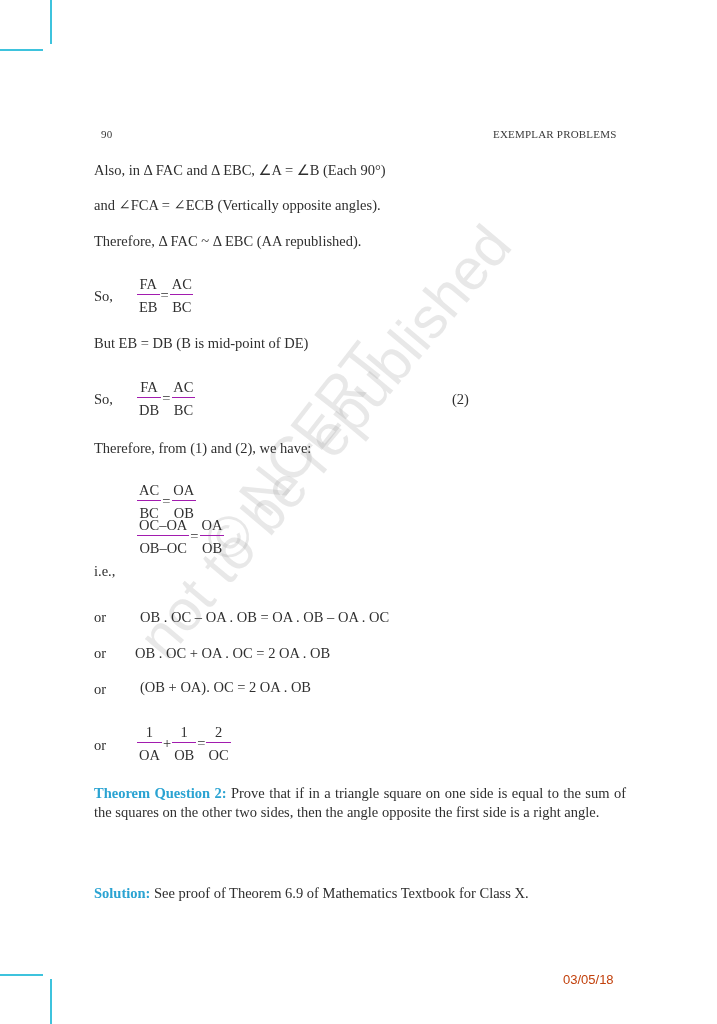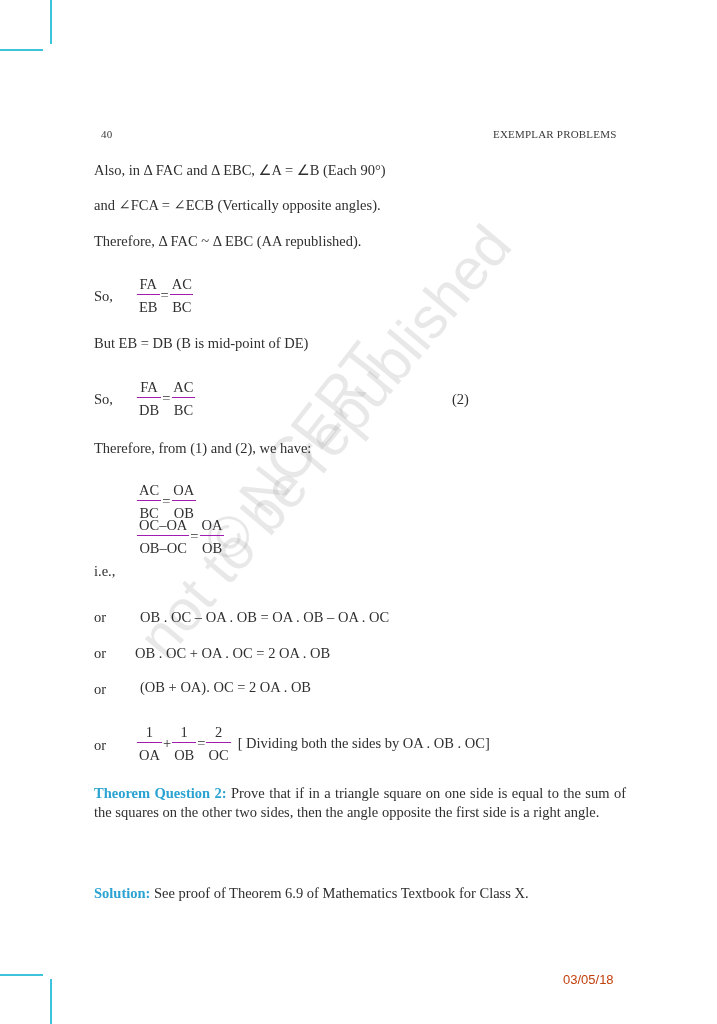--- a/index.html
+++ b/index.html
@@ -31,21 +31,21 @@
 <body>
 
 <div class="crop" style="left:50px; top:0; width:2px; height:44px;"></div>
 <div class="crop" style="left:0; top:49px; width:43px; height:2px;"></div>
 <div class="crop" style="left:0; top:974px; width:43px; height:2px;"></div>
 <div class="crop" style="left:50px; top:979px; width:2px; height:45px;"></div>
 
 <div class="wm" style="left:215px; top:520px; font-size:58px; transform: rotate(-52deg);">© NCERT</div>
 <div class="wm" style="left:150px; top:615px; font-size:58px; transform: rotate(-50deg);">not to be republished</div>
 
-<div class="hdr" style="left:101px;">40</div>
+<div class="hdr" style="left:101px;">90</div>
 <div class="hdr" style="left:493px;">EXEMPLAR PROBLEMS</div>
 
 <div class="line" style="top:162px;font-family:Liberation Serif, serif;">Also, in Δ FAC and Δ EBC, ∠A = ∠B (Each 90°)</div>
 <div class="line" style="top:197px;">and ∠FCA = ∠ECB (Vertically opposite angles).</div>
 <div class="line" style="top:233px;">Therefore, Δ FAC ~ Δ EBC (AA republished).</div>
 
 <div class="lbl" style="top:288px;">So,</div>
 <div class="eq math-row" style="left:137px; top:275px;">
   <span class="frac">
     <span class="num">FA</span>
@@ -119,21 +119,20 @@
   <span class="op">+</span>
   <span class="frac">
     <span class="num">1</span>
     <span class="den">OB</span>
   </span>
   <span class="op">=</span>
   <span class="frac">
     <span class="num">2</span>
     <span class="den">OC</span>
   </span>
-  <span style="margin-left:7px;">[ Dividing both the sides by OA . OB . OC]</span>
 </div>
 
 <div class="para" style="top:784px;">
   <span class="accent">Theorem Question 2:</span><span> Prove that if in a triangle square on one side is equal to the sum of  the squares on the other two sides, then the angle opposite the first side is a right angle.</span>
 </div>
 
 <div class="para" style="top:884px;">
   <span class="accent">Solution:</span><span> See proof of Theorem 6.9 of Mathematics Textbook for Class X.</span>
 </div>
 

